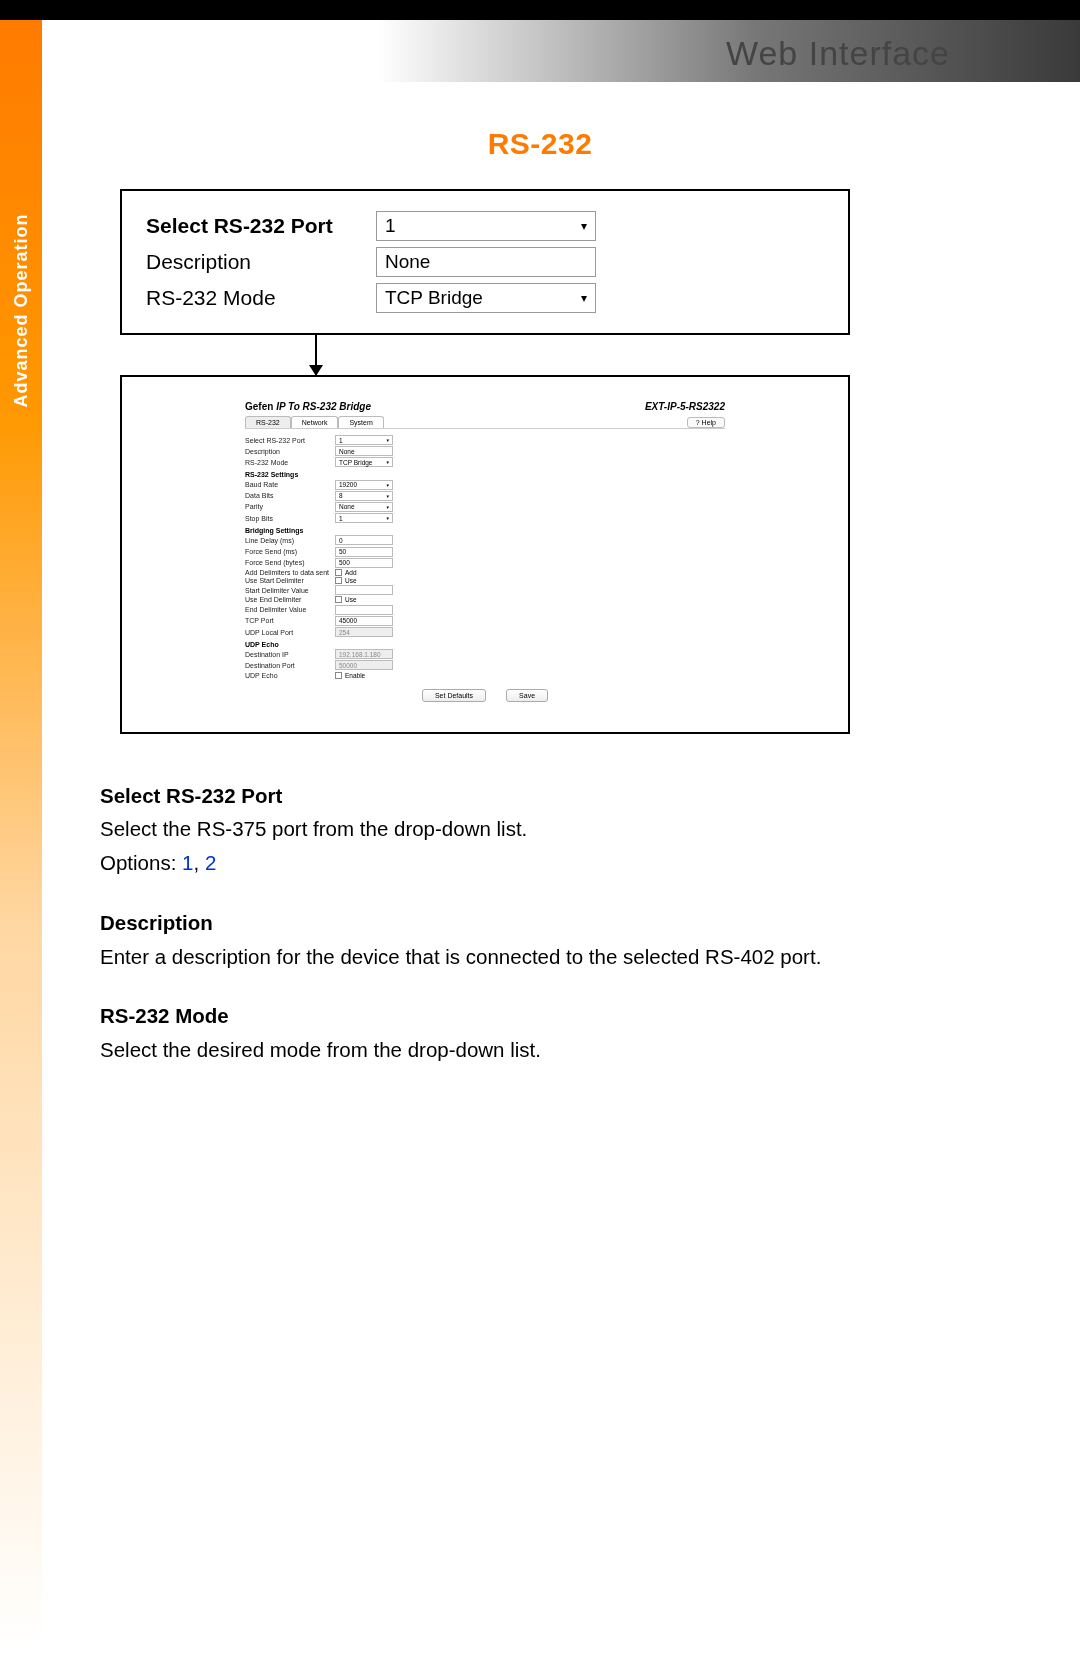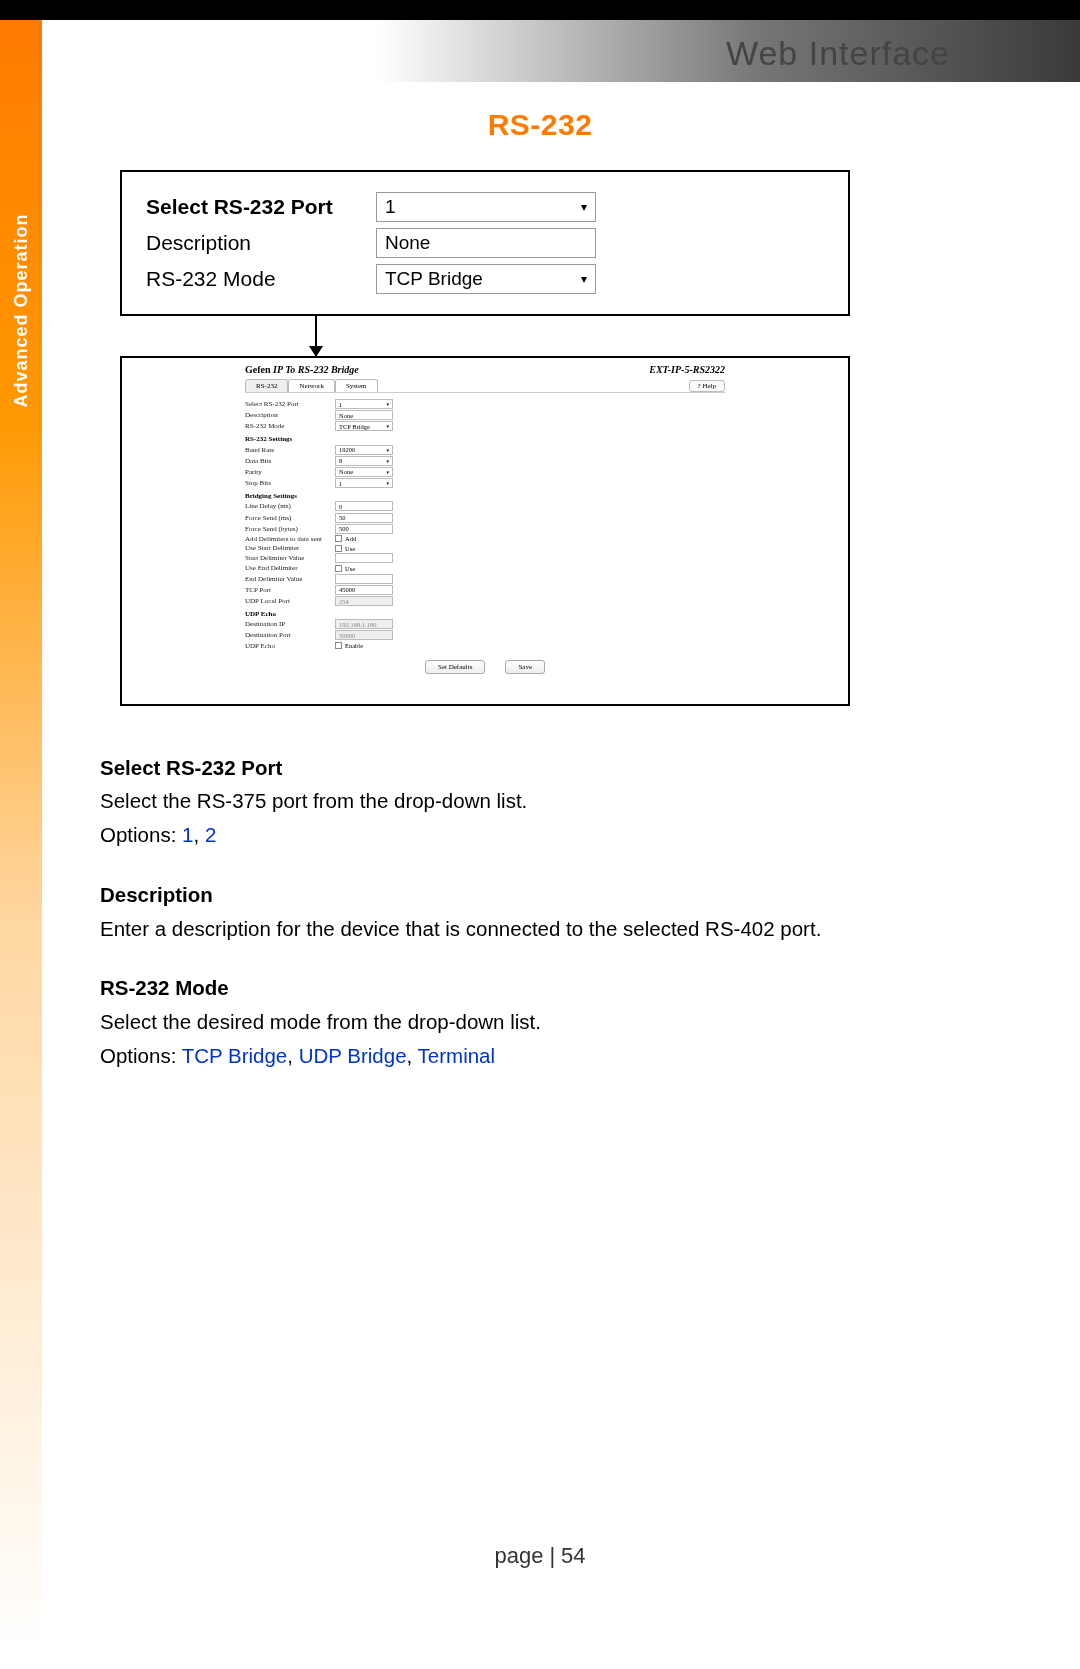--- a/index.html
+++ b/index.html
@@ -3,33 +3,33 @@
 <meta charset="utf-8">
 <style>
   * { box-sizing: border-box; margin: 0; padding: 0; }
   html, body { width: 1080px; height: 1669px; font-family: Arial, Helvetica, sans-serif; background: #fff; color: #000; }
   .page { position: relative; width: 1080px; height: 1669px; background: #fff; }
   .topbar { position: absolute; top: 0; left: 0; width: 1080px; height: 20px; background: #000; }
   .grad-header { position: absolute; top: 20px; left: 0; width: 1080px; height: 62px; background: linear-gradient(to right, #fff 0%, #fff 35%, #777 70%, #3a3a3a 100%); }
   .grad-header-text { position: absolute; right: 130px; top: 14px; font-size: 34px; color: #444; font-weight: 400; letter-spacing: 1px; }
   .side-tab { position: absolute; top: 20px; left: 0; width: 42px; height: 1630px; background: linear-gradient(to bottom, #ff7b00 0%, #ff9800 24%, #ffd6a0 55%, #fff 100%); }
   .side-tab-text { position: absolute; top: 280px; left: 50%; transform: translateX(-50%) rotate(-90deg); transform-origin: center; color: #fff; font-weight: bold; font-size: 18px; white-space: nowrap; letter-spacing: 1px; }
-  .content { position: absolute; top: 78px; left: 100px; width: 880px; }
+  .content { position: absolute; top: 97px; left: 100px; width: 880px; }
   .title { text-align: center; color: #ff7b00; font-weight: bold; font-size: 30px; margin-top: 30px; margin-bottom: 28px; letter-spacing: 0.5px; }
   .box1 { border: 2px solid #000; padding: 14px 24px; width: 730px; margin-left: 20px; background: #fff; }
   .row { display: flex; align-items: center; margin: 6px 0; }
   .row .label { width: 230px; font-size: 21px; }
   .row .label.bold { font-weight: bold; }
   .row .select { border: 1px solid #999; width: 220px; height: 30px; display: flex; align-items: center; justify-content: space-between; padding: 0 8px; font-size: 19px; background: #fff; }
   .row .textin { border: 1px solid #999; width: 220px; height: 30px; display: flex; align-items: center; padding: 0 8px; font-size: 19px; background: #fff; }
   .caret { font-size: 12px; }
   .connector { position: relative; height: 40px; margin-left: 215px; width: 2px; background: #000; }
   .connector .arrow { position: absolute; bottom: -1px; left: -6px; width: 0; height: 0; border-left: 7px solid transparent; border-right: 7px solid transparent; border-top: 11px solid #000; }
   .box2 { border: 2px solid #000; width: 730px; margin-left: 20px; padding: 0; background: #fff; }
-  .mini { width: 480px; margin: 0 auto; padding: 6px 0 30px 0; font-family: Liberation Serif, serif; }
+  .mini { width: 480px; margin: 0 auto; padding: 24px 0 30px 0; }
   .mini-header { display: flex; justify-content: space-between; align-items: center; font-size: 10px; margin-bottom: 4px; }
   .mini-header .htitle span.b { font-weight: bold; }
   .mini-header .hmodel { font-style: italic; font-weight: bold; font-size: 10px; }
   .tabs { display: flex; gap: 0; font-size: 7px; border-bottom: 1px solid #ccc; margin-bottom: 6px; align-items: center; }
   .tab { border: 1px solid #bbb; border-bottom: none; padding: 2px 10px; background: #fff; border-radius: 3px 3px 0 0; }
   .tab.active { background: #eee; }
   .help-btn { border: 1px solid #bbb; border-radius: 3px; padding: 1px 8px; font-size: 7px; margin-left: auto; background: #fafafa; }
   .mini-section { font-size: 7px; margin-top: 4px; font-weight: bold; }
   .mini-row { display: flex; align-items: center; font-size: 7px; margin: 1.2px 0; }
   .mini-row .ml { width: 90px; color: #222; }
@@ -235,25 +235,16 @@
         <span>Options:</span>
         <span class="blue">1</span>,
         <span class="blue">2</span>
       </p>
 
       <h3>Description</h3>
       <p>Enter a description for the device that is connected to the selected RS-402 port.</p>
 
       <h3>RS-232 Mode</h3>
       <p>Select the desired mode from the drop-down list.</p>
-      <p class="opts">
-        <span>Options:</span>
-        <span class="blue">TCP Bridge</span>,
-        <span class="blue">UDP Bridge</span>,
-        <span class="blue">Terminal</span>
-      </p>
     </div>
   </div>
 
-  <div class="footer">
-    <span>page</span><span class="ftsep">|</span><span>54</span>
-  </div>
 </div>
 
 </body></html>

